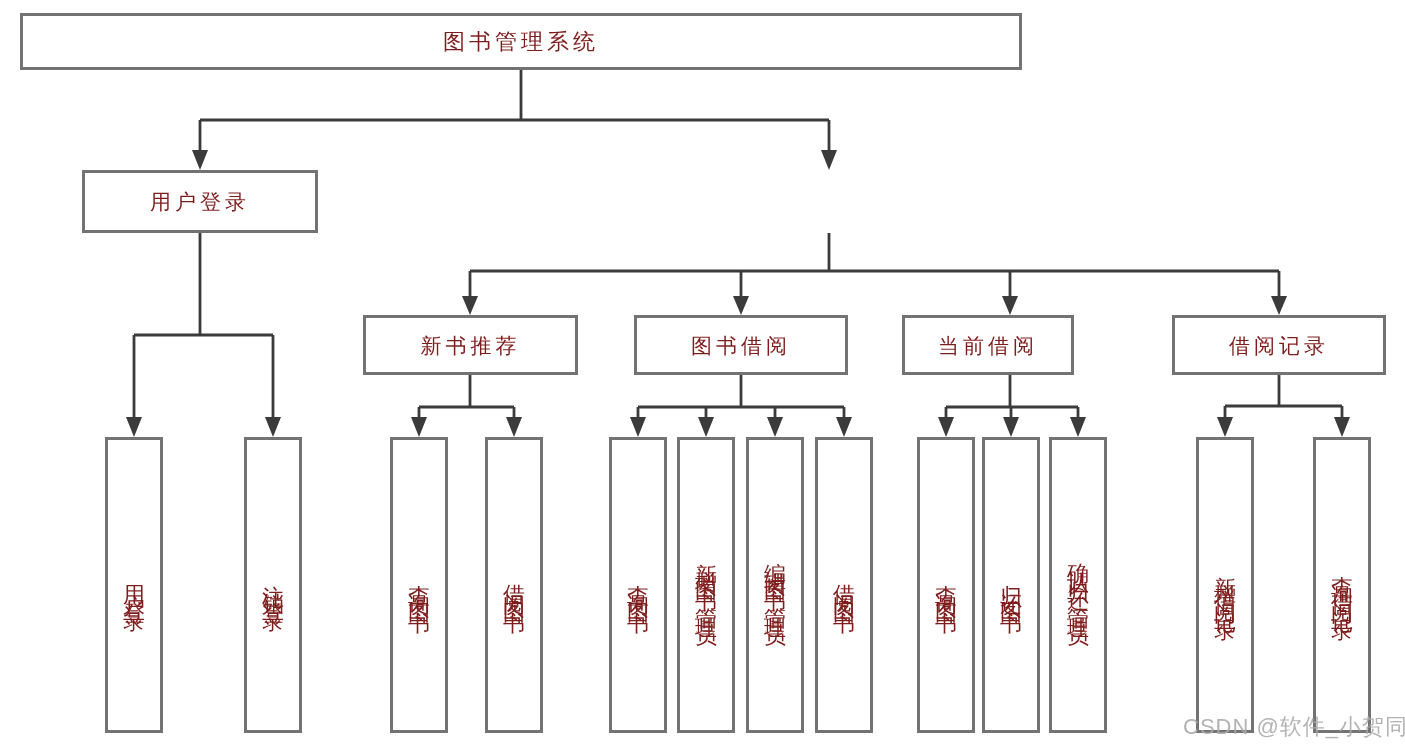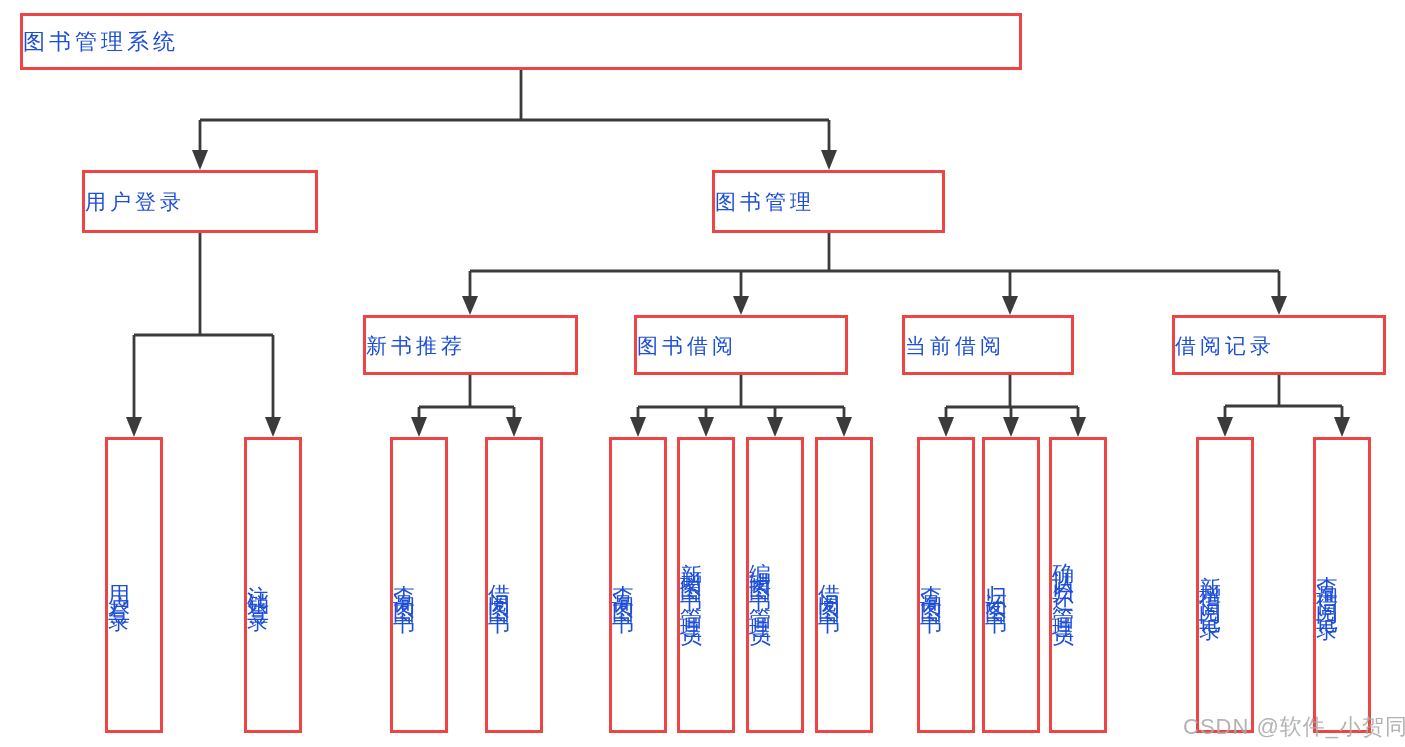--- a/index.html
+++ b/index.html
@@ -9,25 +9,26 @@
     height: 747px;
     background: #ffffff;
     font-family: "Liberation Sans", sans-serif;
     overflow: hidden;
   }
   #wires { position: absolute; left: 0; top: 0; z-index: 1; }
   .box {
     position: absolute;
     z-index: 2;
     background: #ffffff;
-    border: 3px solid #ef4444;
+    border: 3px solid #737373;
     box-sizing: border-box;
     display: flex;
     align-items: center;
-    color: #1d4ed8;
+    justify-content: center;
+    color: #7f1d1d;
   }
   .box.h span {
     font-size: 21px;
     letter-spacing: 4px;
     line-height: 1;
     white-space: nowrap;
   }
   .box.root span { font-size: 22px; }
   .box.v span {
     writing-mode: vertical-rl;
@@ -119,23 +120,20 @@
     </g>
   </svg>
 
   <div class="box h root" style="left:20px;top:13px;width:1002px;height:57px">
     <span>图书管理系统</span>
   </div>
 
   <div class="box h" style="left:82px;top:170px;width:236px;height:63px">
     <span>用户登录</span>
   </div>
-  <div class="box h" style="left:712px;top:170px;width:233px;height:63px">
-    <span>图书管理</span>
-  </div>
 
   <div class="box h" style="left:634px;top:315px;width:214px;height:60px">
     <span>图书借阅</span>
   </div>
   <div class="box h" style="left:363px;top:315px;width:215px;height:60px">
     <span>新书推荐</span>
   </div>
   <div class="box h" style="left:902px;top:315px;width:172px;height:60px">
     <span>当前借阅</span>
   </div>

